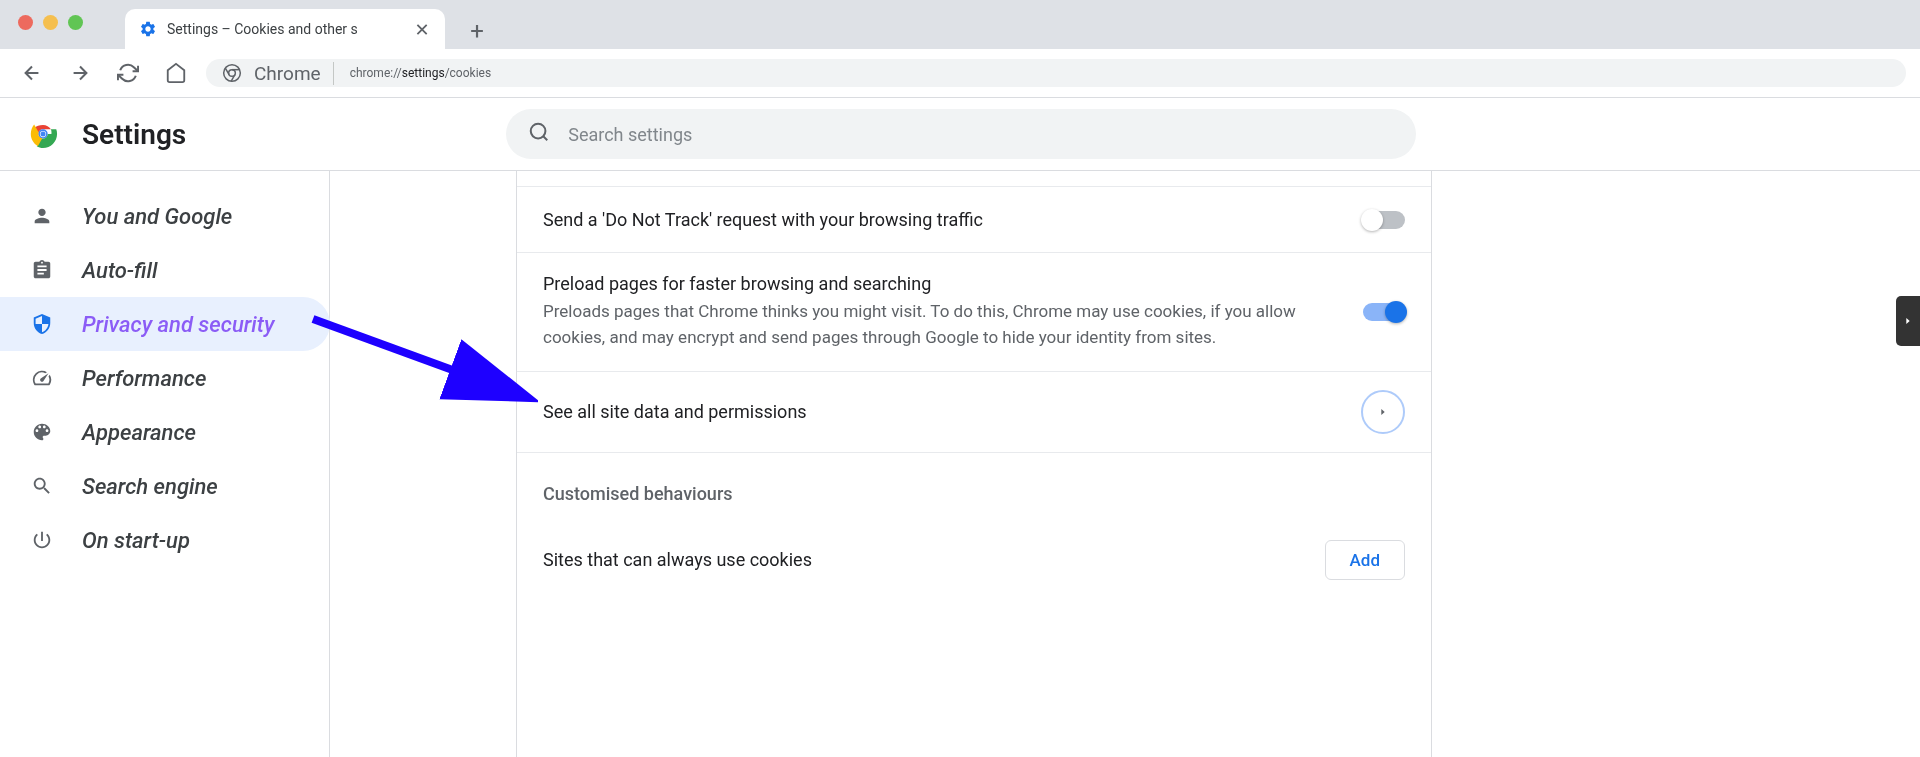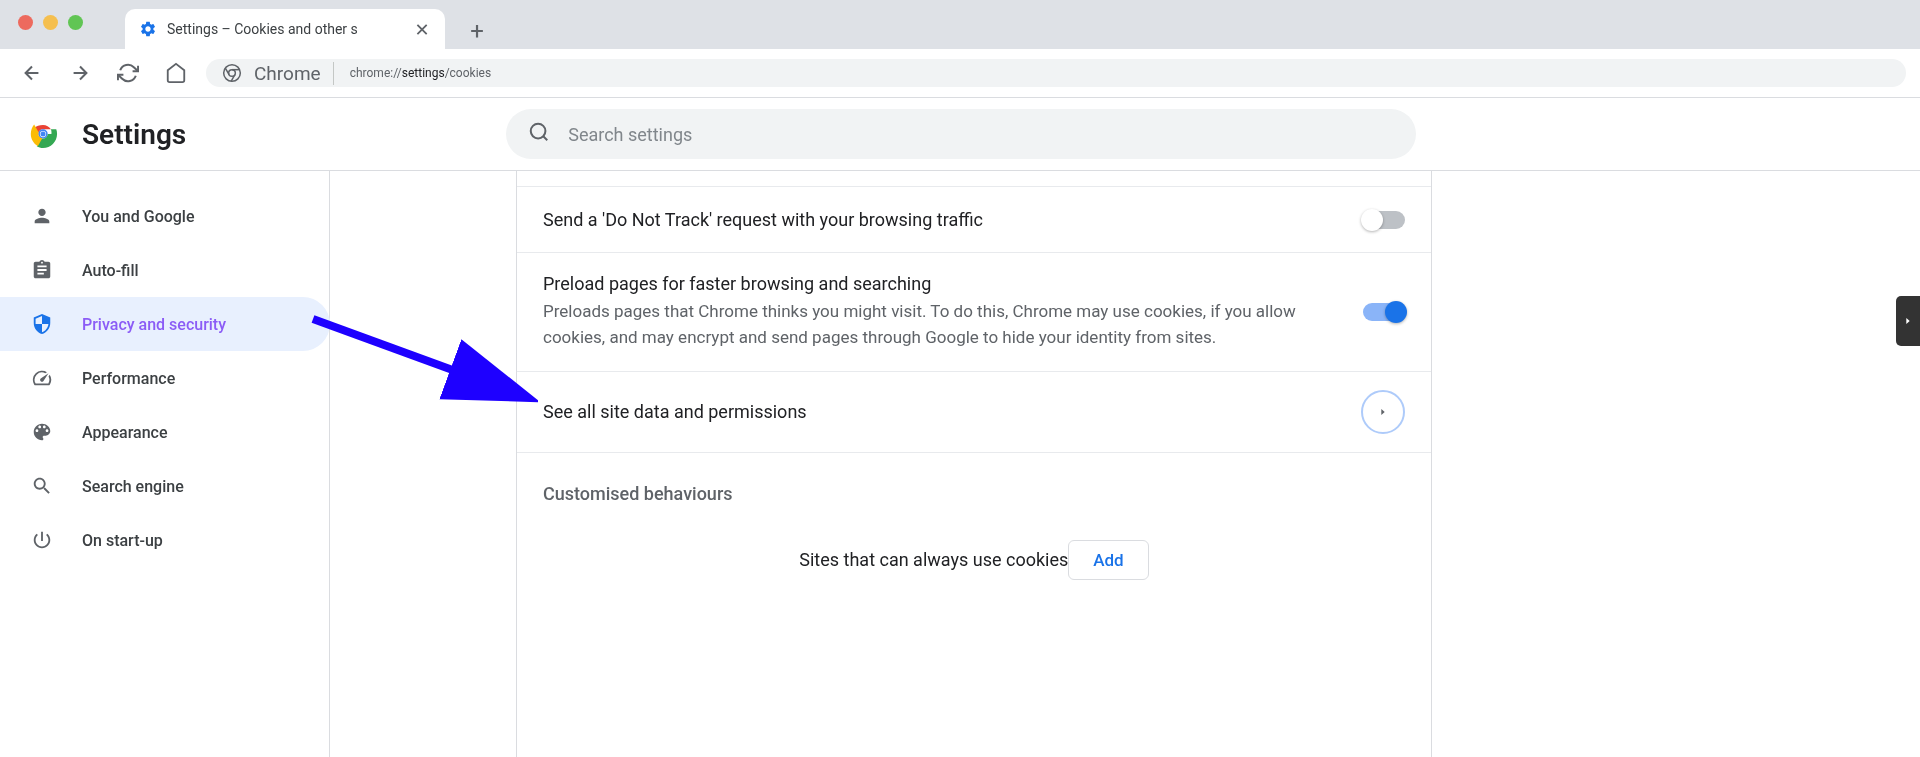--- a/index.html
+++ b/index.html
@@ -38,41 +38,41 @@
 
 .divider-line { height: 1px; background: #dadce0; }
 
 
 .main { display: flex; height: calc(100% - 171px); }
 .sidebar { width: 330px; padding-top: 18px; border-right: 1px solid #dadce0; position: relative; }
 .sidebar-item { display: flex; align-items: center; height: 54px; padding: 0 30px; gap: 28px; cursor: pointer; border-radius: 0 28px 28px 0; margin-right: 0; }
 .sidebar-item.active { background: #e8f0fe; color: #1a73e8; width: 330px; }
 .sidebar-item .item-icon { width: 24px; height: 24px; color: #5f6368; display: flex; align-items: center; justify-content: center; }
 .sidebar-item.active .item-icon { color: #1a73e8; }
-.sidebar-item .item-label { font-size: 16px; color: #3c4043; font-weight: 500; }
+.sidebar-item .item-label { font-size: 22px; color: #3c4043; font-weight: 500; font-style: italic; }
 .sidebar-item.active .item-label { color: #8b5cf6; }
 
 .content { flex: 1; display: flex; justify-content: flex-start; padding-left: 186px; overflow: hidden; }
 .content-card { width: 916px; border-left: 1px solid #dadce0; border-right: 1px solid #dadce0; background: #fff; }
 .row { display: flex; align-items: center; justify-content: space-between; padding: 20px 26px; border-bottom: 1px solid #e8eaed; min-height: 66px; }
 .row-text { flex: 1; padding-right: 24px; }
 .row-title { font-size: 18px; color: #202124; }
 .row-desc { font-size: 17px; color: #5f6368; margin-top: 4px; line-height: 1.55; }
 .toggle { width: 42px; height: 18px; border-radius: 10px; position: relative; cursor: pointer; flex-shrink: 0; }
 .toggle.off { background: #bdc1c6; }
 .toggle.on { background: #8ab4f8; }
 .toggle-knob { width: 22px; height: 22px; border-radius: 50%; background: #fff; position: absolute; top: -2px; box-shadow: 0 1px 3px rgba(0,0,0,0.3); }
 .toggle.off .toggle-knob { left: -2px; }
 .toggle.on .toggle-knob { right: -2px; background: #1a73e8; }
 
 .row-link { display: flex; align-items: center; justify-content: space-between; padding: 18px 26px; border-bottom: 1px solid #e8eaed; min-height: 66px; cursor: pointer; }
 .chevron-circle { width: 44px; height: 44px; border: 2px solid #aecbfa; border-radius: 50%; display: flex; align-items: center; justify-content: center; color: #5f6368; }
 
 .section-header { padding: 30px 26px 12px 26px; font-size: 18px; color: #5f6368; font-weight: 500; }
-.row-add { display: flex; align-items: center; justify-content: center; padding: 24px 26px 12px 26px; }
+.row-add { display: flex; align-items: center; justify-content: space-between; padding: 24px 26px 12px 26px; }
 .add-btn { border: 1px solid #dadce0; background: #fff; color: #1a73e8; padding: 9px 24px; border-radius: 6px; font-size: 17px; font-weight: 500; cursor: pointer; }
 
 
 .arrow-overlay { position: absolute; top: 314px; left: 308px; width: 230px; height: 90px; pointer-events: none; z-index: 100; }
 
 
 .right-edge-tab { position: absolute; right: 0; top: 296px; width: 24px; height: 50px; background: #333; border-radius: 5px 0 0 5px; display: flex; align-items: center; justify-content: center; color: #fff; }
 </style>
 </head>
 <body>

